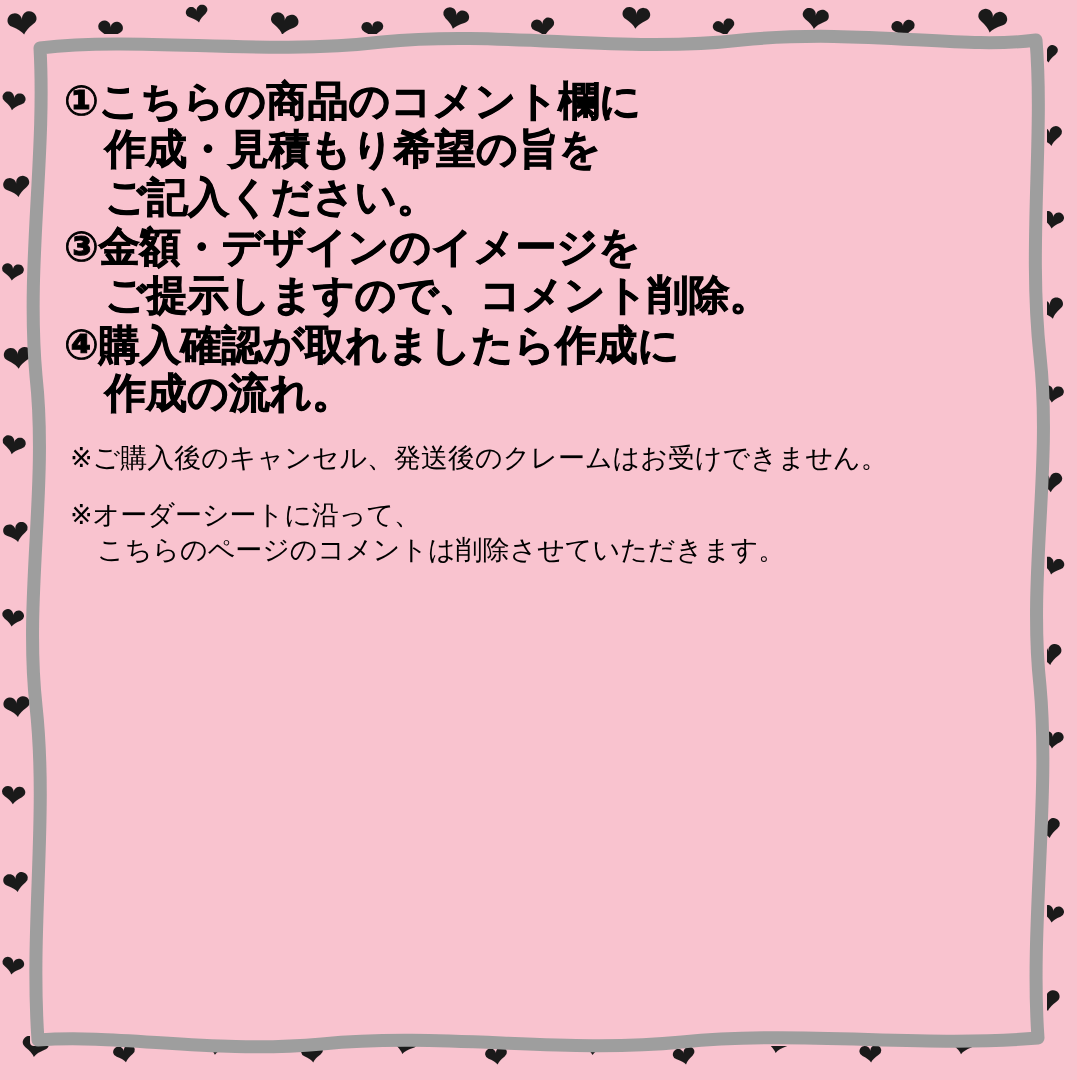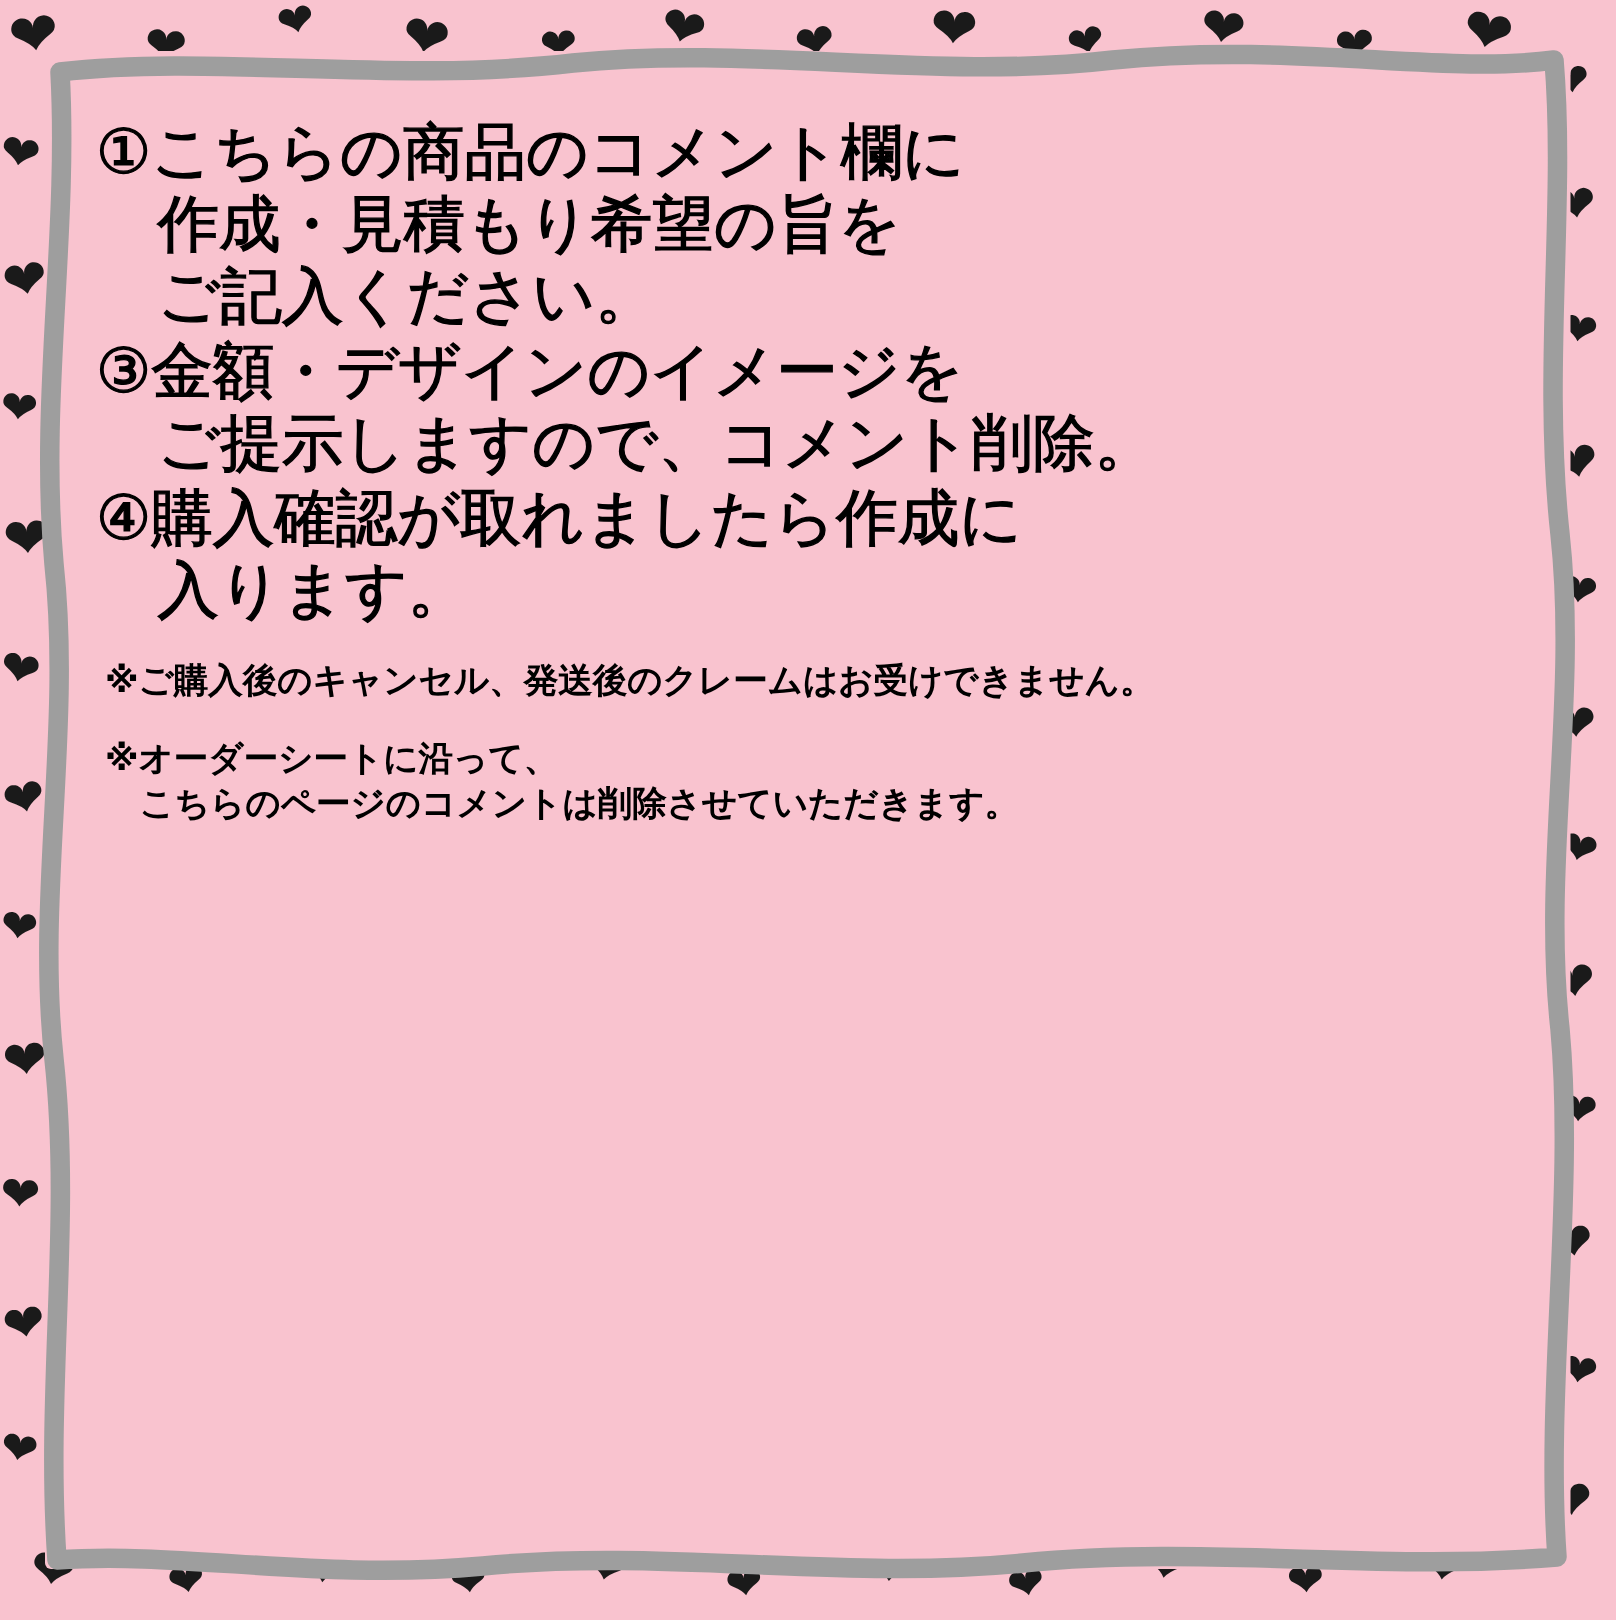--- a/index.html
+++ b/index.html
@@ -74,35 +74,35 @@
     margin: 14px 0 12px 6px;
     -webkit-text-stroke: 2px #000;
   }
 
   .steps {
     margin: 0;
     padding: 0;
     list-style: none;
   }
   .step {
-    font-weight: normal;
+    font-weight: bold;
     font-size: 41px;
     line-height: 1.17;
     letter-spacing: 0px;
     margin: 0 0 2px 4px;
     -webkit-text-stroke: 0.9px #000;
     white-space: pre-wrap;
   }
 
   .notes {
     margin-top: 22px;
   }
   .note {
-    font-weight: bold;
-    font-size: 23px;
+    font-weight: normal;
+    font-size: 27px;
     line-height: 1.3;
     letter-spacing: 0px;
     margin: 0 0 22px 10px;
     white-space: pre-wrap;
   }
 </style>
 </head>
 <body>
 
 <div class="poster">
@@ -179,21 +179,21 @@
 
   <div class="content">
 
     <div class="steps">
       <div class="step">①こちらの商品のコメント欄に
 　作成・見積もり希望の旨を
 　ご記入ください。</div>
       <div class="step">③金額・デザインのイメージを
 　ご提示しますので、コメント削除。</div>
       <div class="step">④購入確認が取れましたら作成に
-　入ります。</div>
+　作成の流れ。</div>
     </div>
 
     <div class="notes">
       <div class="note">※ご購入後のキャンセル、発送後のクレームはお受けできません。</div>
       <div class="note">※オーダーシートに沿って、
 　こちらのページのコメントは削除させていただきます。</div>
     </div>
   </div>
 
 </div>

